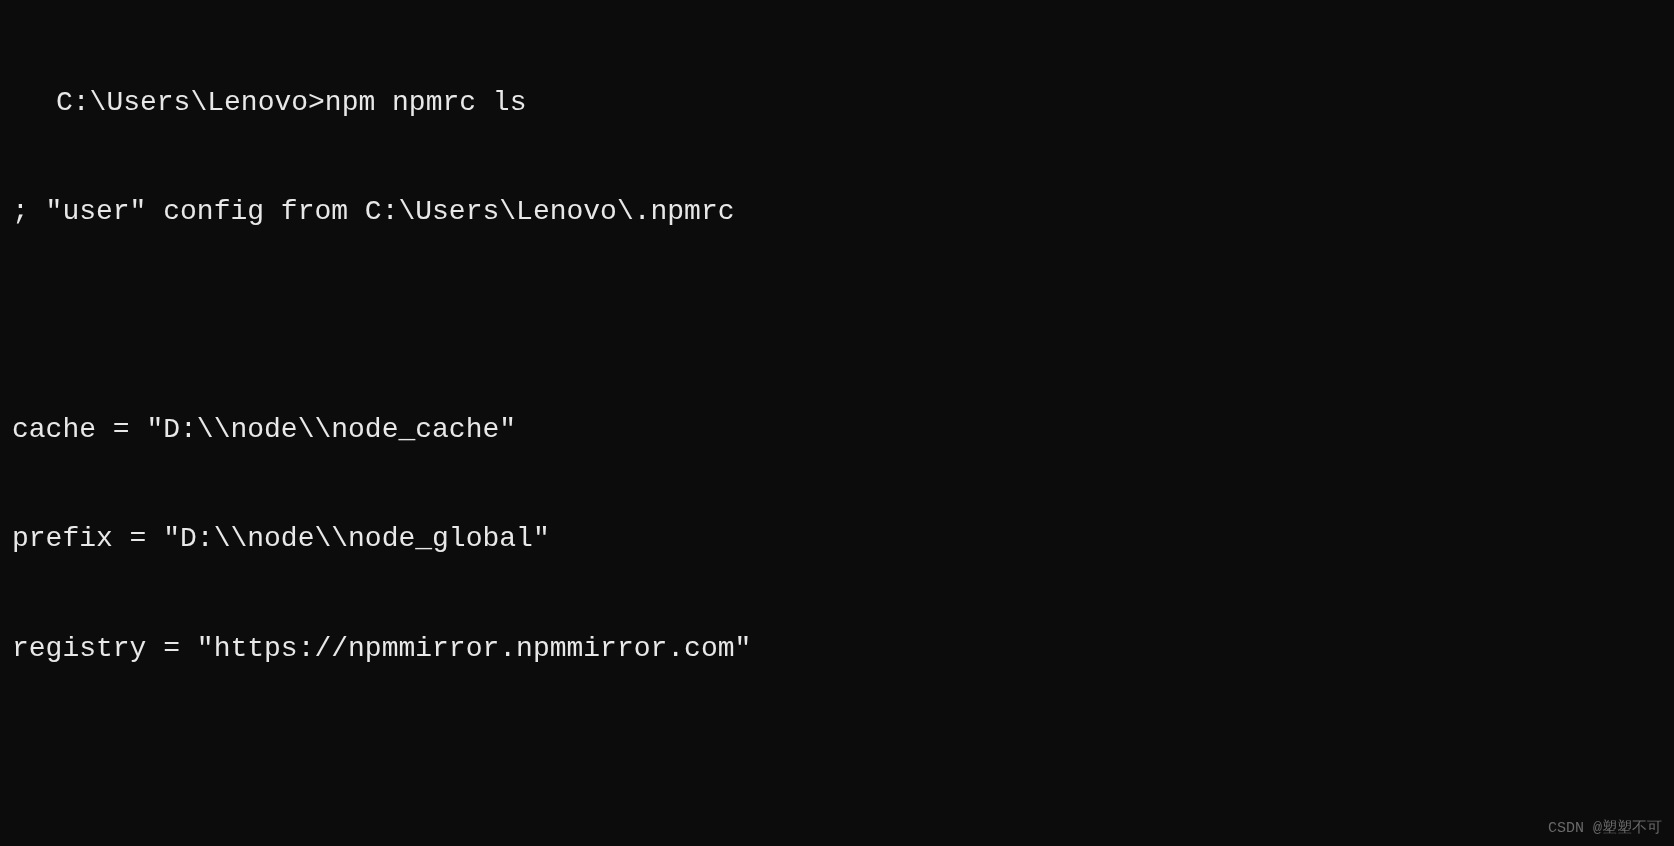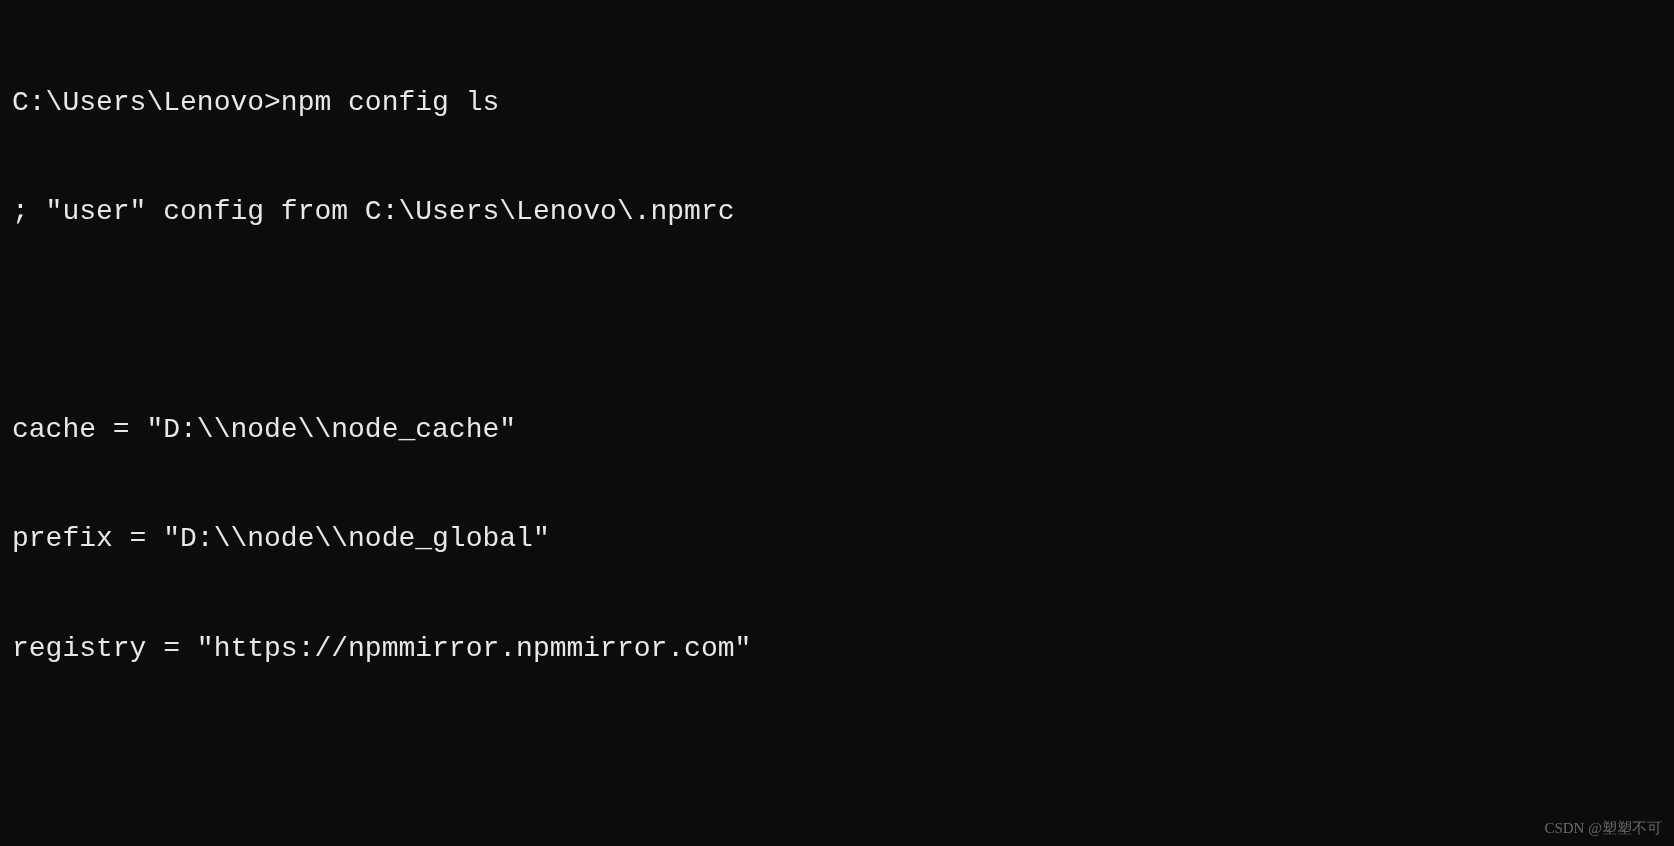--- a/index.html
+++ b/index.html
@@ -27,32 +27,33 @@
     }
     .blank-line {
       height: 1.3em;
     }
     .watermark {
       position: absolute;
       bottom: 8px;
       right: 12px;
       font-size: 15px;
       color: #6a6a6a;
-      font-family: Liberation Serif, serif;
+      font-family: Liberation Mono, monospace;
     }
     .prompt-line {
       display: flex;
+      margin-left: 44px;
     }
   </style>
 </head>
 <body>
 
 <div class="terminal-content">
   <div class="prompt-line">
-    <span class="terminal-line">C:\Users\Lenovo&gt;</span><span class="terminal-line">npm config ls</span>
+    <span class="terminal-line">C:\Users\Lenovo&gt;</span><span class="terminal-line">npm npmrc ls</span>
   </div>
   <span class="terminal-line">; "user" config from C:\Users\Lenovo\.npmrc</span>
   <div class="blank-line"></div>
   <span class="terminal-line">cache = "D:\\node\\node_cache"</span>
   <span class="terminal-line">prefix = "D:\\node\\node_global"</span>
   <span class="terminal-line">registry = "https://npmmirror.npmmirror.com"</span>
   <div class="blank-line"></div>
   
   
   

